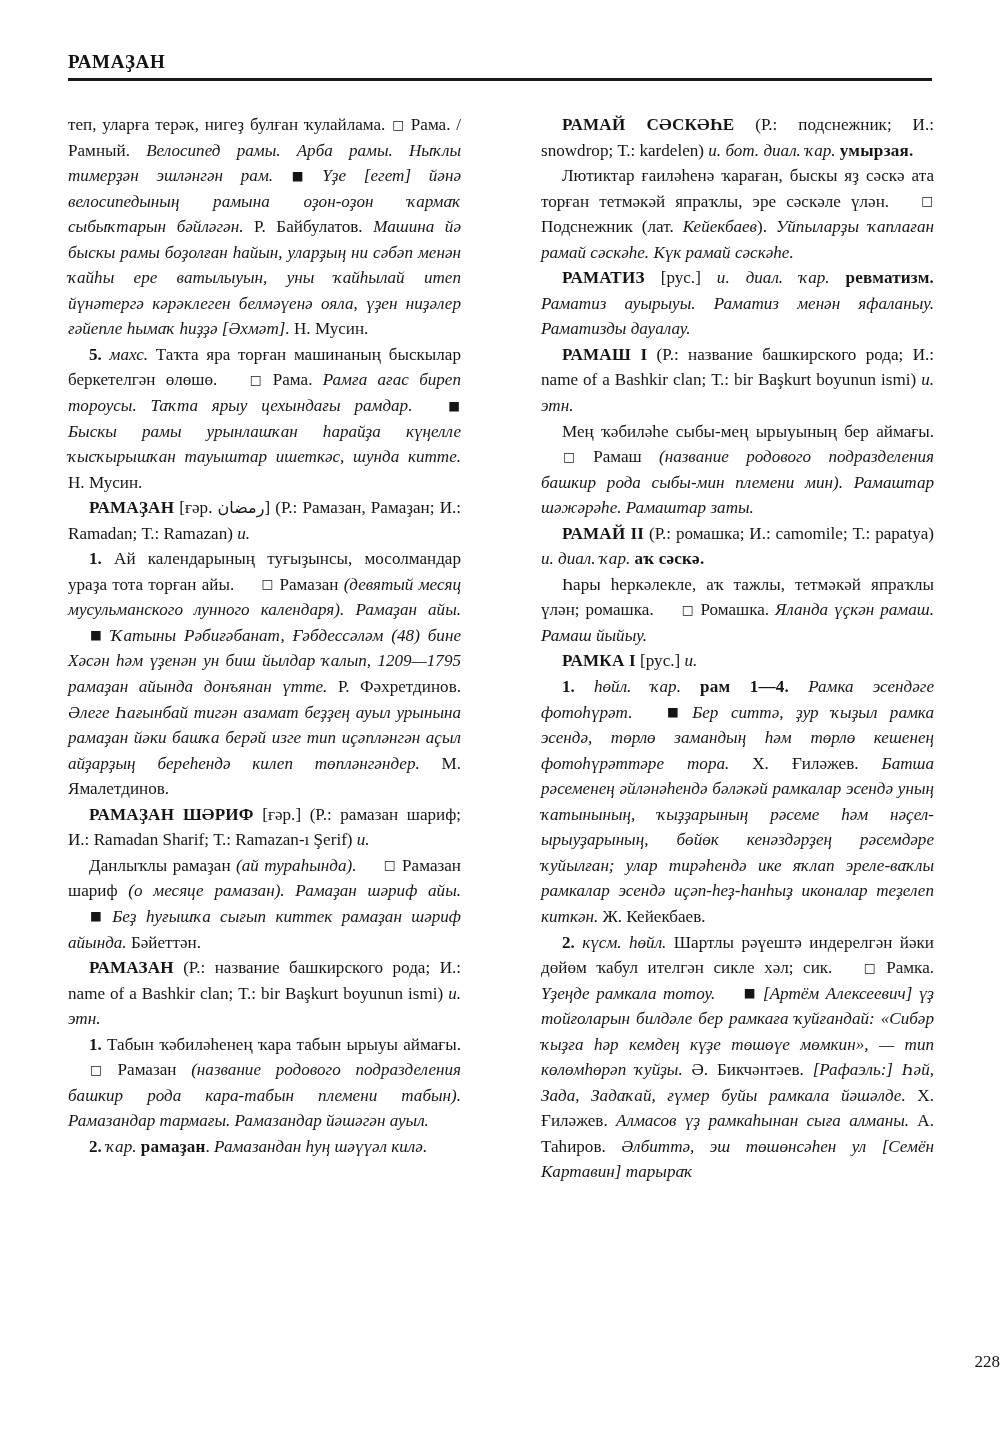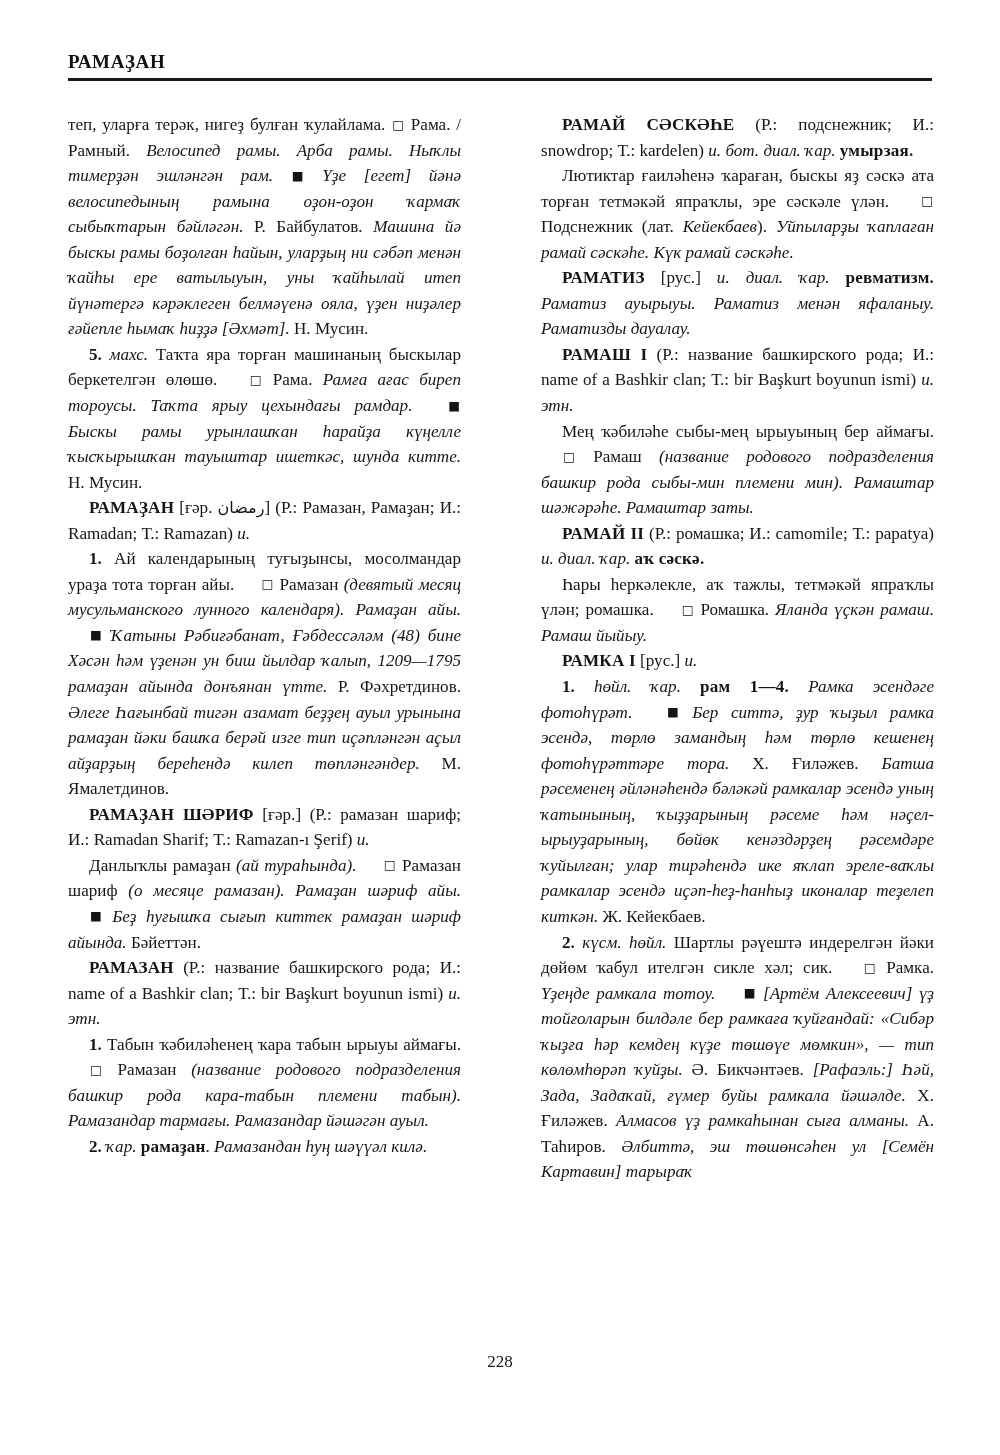--- a/index.html
+++ b/index.html
@@ -92,21 +92,21 @@
     padding: 0 1px;
   }
   .num { font-weight: bold; font-style: normal; }
 
   
   .folio {
     position: absolute;
     top: 1352px;
     left: 0;
     width: 1000px;
-    text-align: center;
+    text-align: right;
     font-size: 17px;
     color: #171514;
   }
 </style>
 </head>
 <body>
 
 <div class="page">
 
   <div class="runhead">

